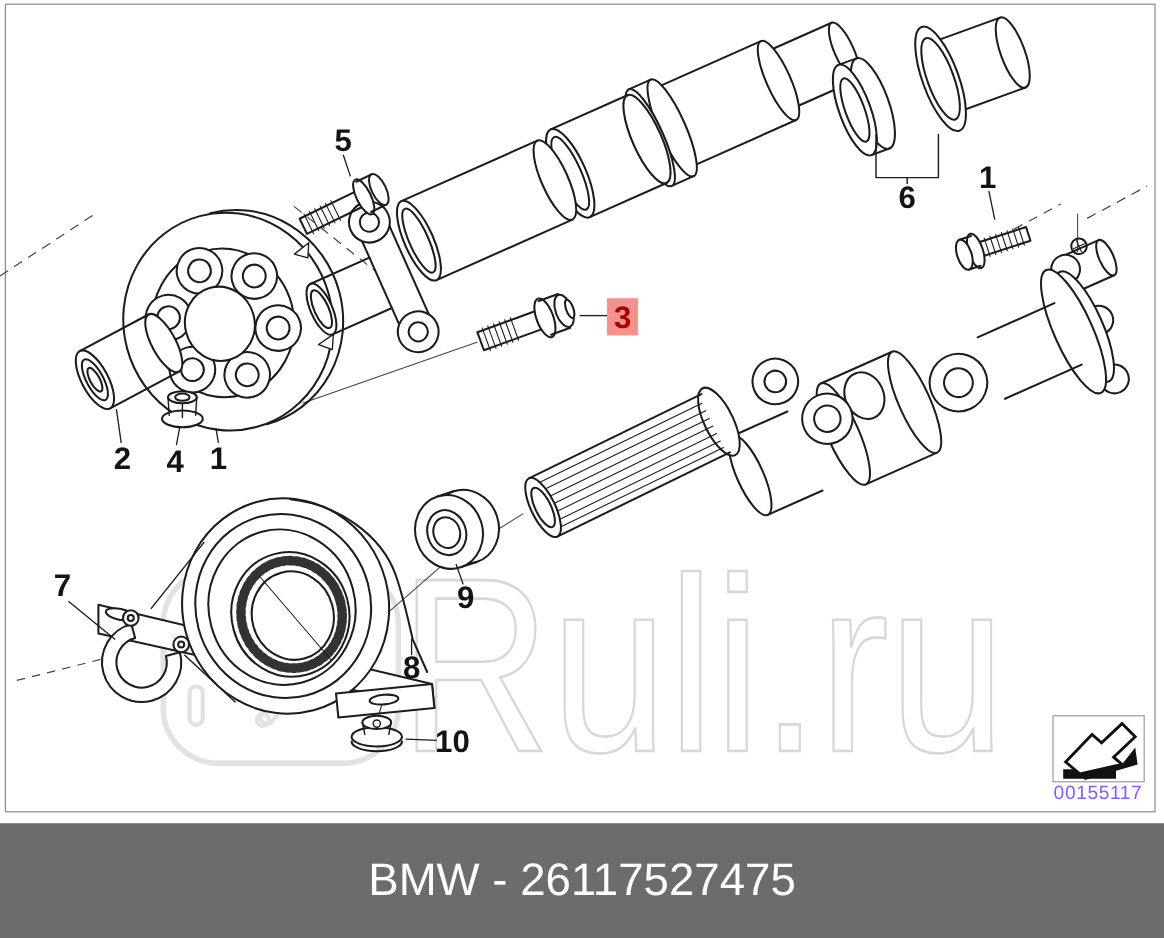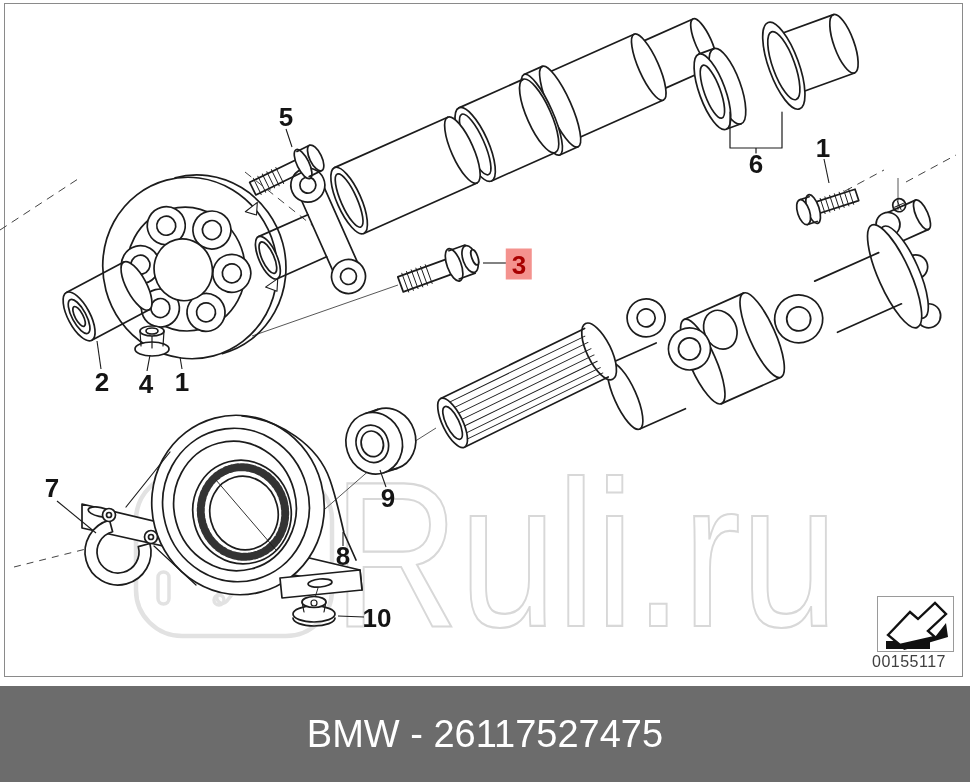--- a/index.html
+++ b/index.html
@@ -19,22 +19,22 @@
   }
   .callout.highlighted{
     background:var(--hl-bg,#f4928e);color:var(--hl-fg,#a80000);
     padding:3px 6px 2px 6px;
   }
   .icon-box{
     position:absolute;left:877px;top:596px;width:77px;height:56px;
     border:1px solid #9a9a9a;background:#fff;box-sizing:border-box;
   }
   .image-number{
-    position:absolute;left:872px;top:653px;width:86px;
-    font-size:16px;color:#404040;letter-spacing:.5px;
+    position:absolute;left:872px;top:653px;width:86px;text-align:center;
+    font-size:16px;color:#8b5cf6;letter-spacing:.5px;
   }
   .footer-bar{
     position:absolute;left:0;top:686px;width:970px;height:96px;
     display:flex;align-items:center;justify-content:center;gap:50px;
     font-size:38px;font-weight:400;
   }
 </style>
 </head>
 <body>
 

